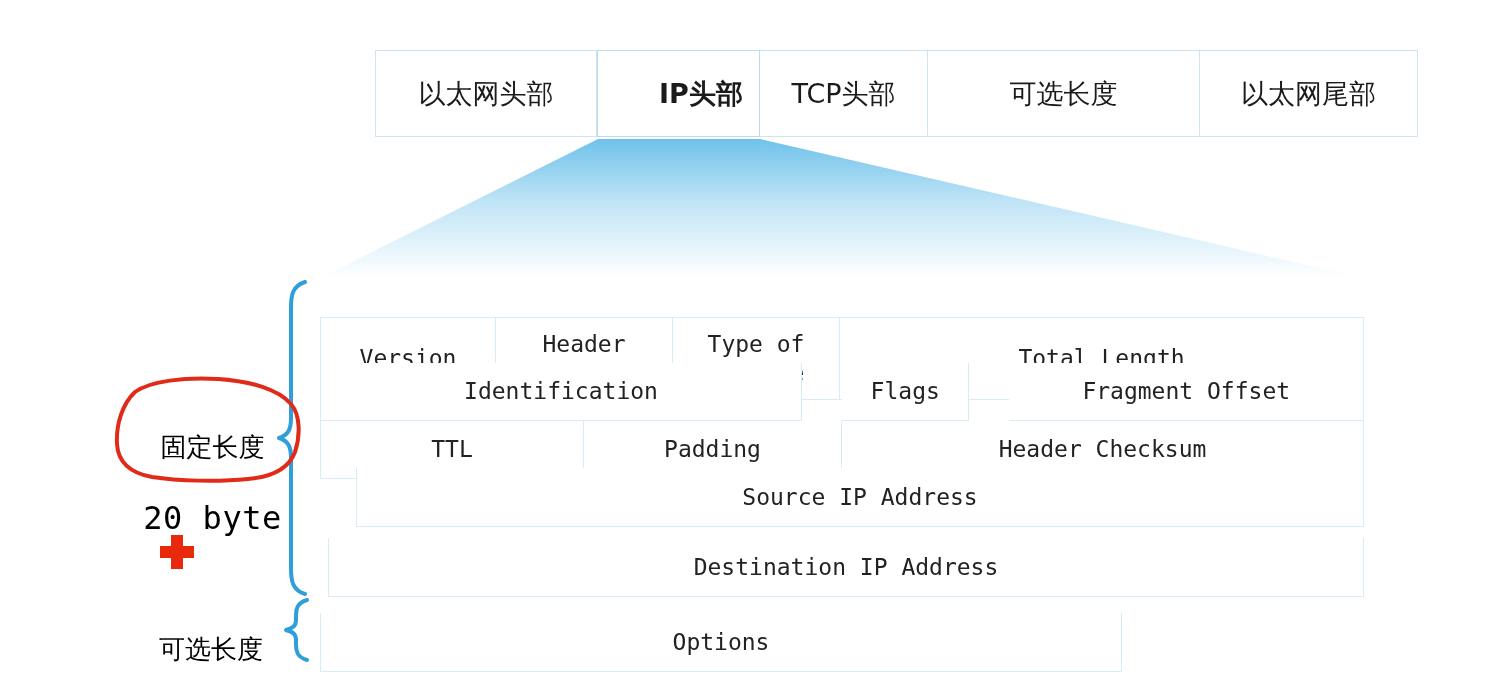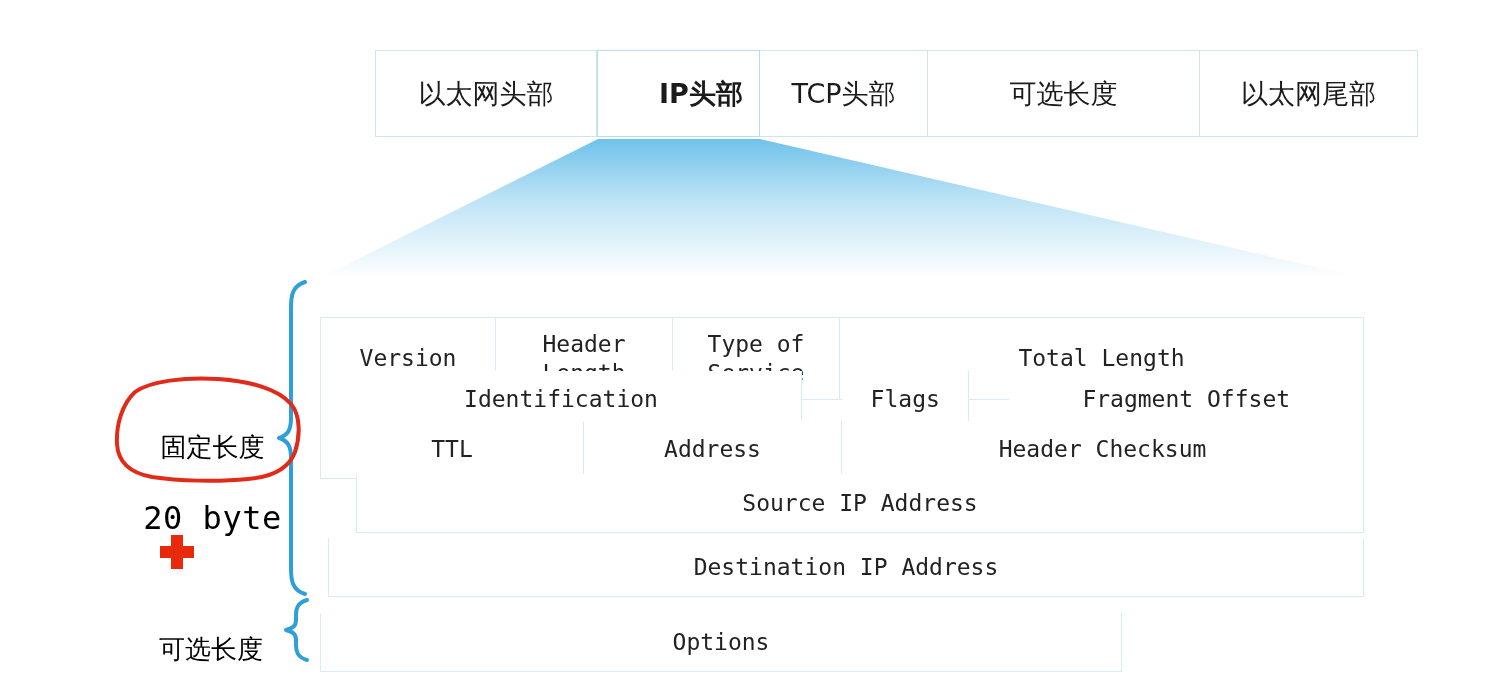--- a/index.html
+++ b/index.html
@@ -162,31 +162,31 @@
 
   <div id="ip-table">
       <div class="iprow first" style="top: 0px; height: 83px; margin-top: 37px;">
         <div class="ipcell" style="width: 176px; height: 83px;">Version</div>
         <div class="ipcell" style="width: 177px; height: 83px;">Header
 Length</div>
         <div class="ipcell" style="width: 167px; height: 83px;">Type of
 Service</div>
         <div class="ipcell" style="width: 524px; height: 83px;">Total Length</div>
       </div>
-      <div class="iprow" style="top: 91px; height: 58px; gap: 40px;">
+      <div class="iprow" style="top: 83px; height: 58px; gap: 40px;">
         <div class="ipcell" style="width: 522px; height: 58px;">Identification</div>
         <div class="ipcell" style="width: 138px; height: 58px;">Flags</div>
         <div class="ipcell" style="width: 384px; height: 58px;">Fragment Offset</div>
       </div>
       <div class="iprow" style="top: 141px; height: 58px; justify-content: flex-end;">
         <div class="ipcell" style="width: 264px; height: 58px;">TTL</div>
-        <div class="ipcell" style="width: 258px; height: 58px;">Address</div>
+        <div class="ipcell" style="width: 258px; height: 58px;">Padding</div>
         <div class="ipcell" style="width: 522px; height: 58px;">Header Checksum</div>
       </div>
-      <div class="iprow" style="top: 194px; height: 59px; padding-left: 36px;">
+      <div class="iprow" style="top: 188px; height: 59px; padding-left: 36px;">
         <div class="ipcell" style="width: 1044px; height: 59px;">Source IP Address</div>
       </div>
       <div class="iprow" style="top: 258px; height: 59px; padding-left: 8px;">
         <div class="ipcell" style="width: 1044px; height: 59px;">Destination IP Address</div>
       </div>
       <div class="iprow" style="top: 333px; height: 59px;">
         <div class="ipcell" style="width: 802px; height: 59px;">Options</div>
       </div>
     </div>
 

